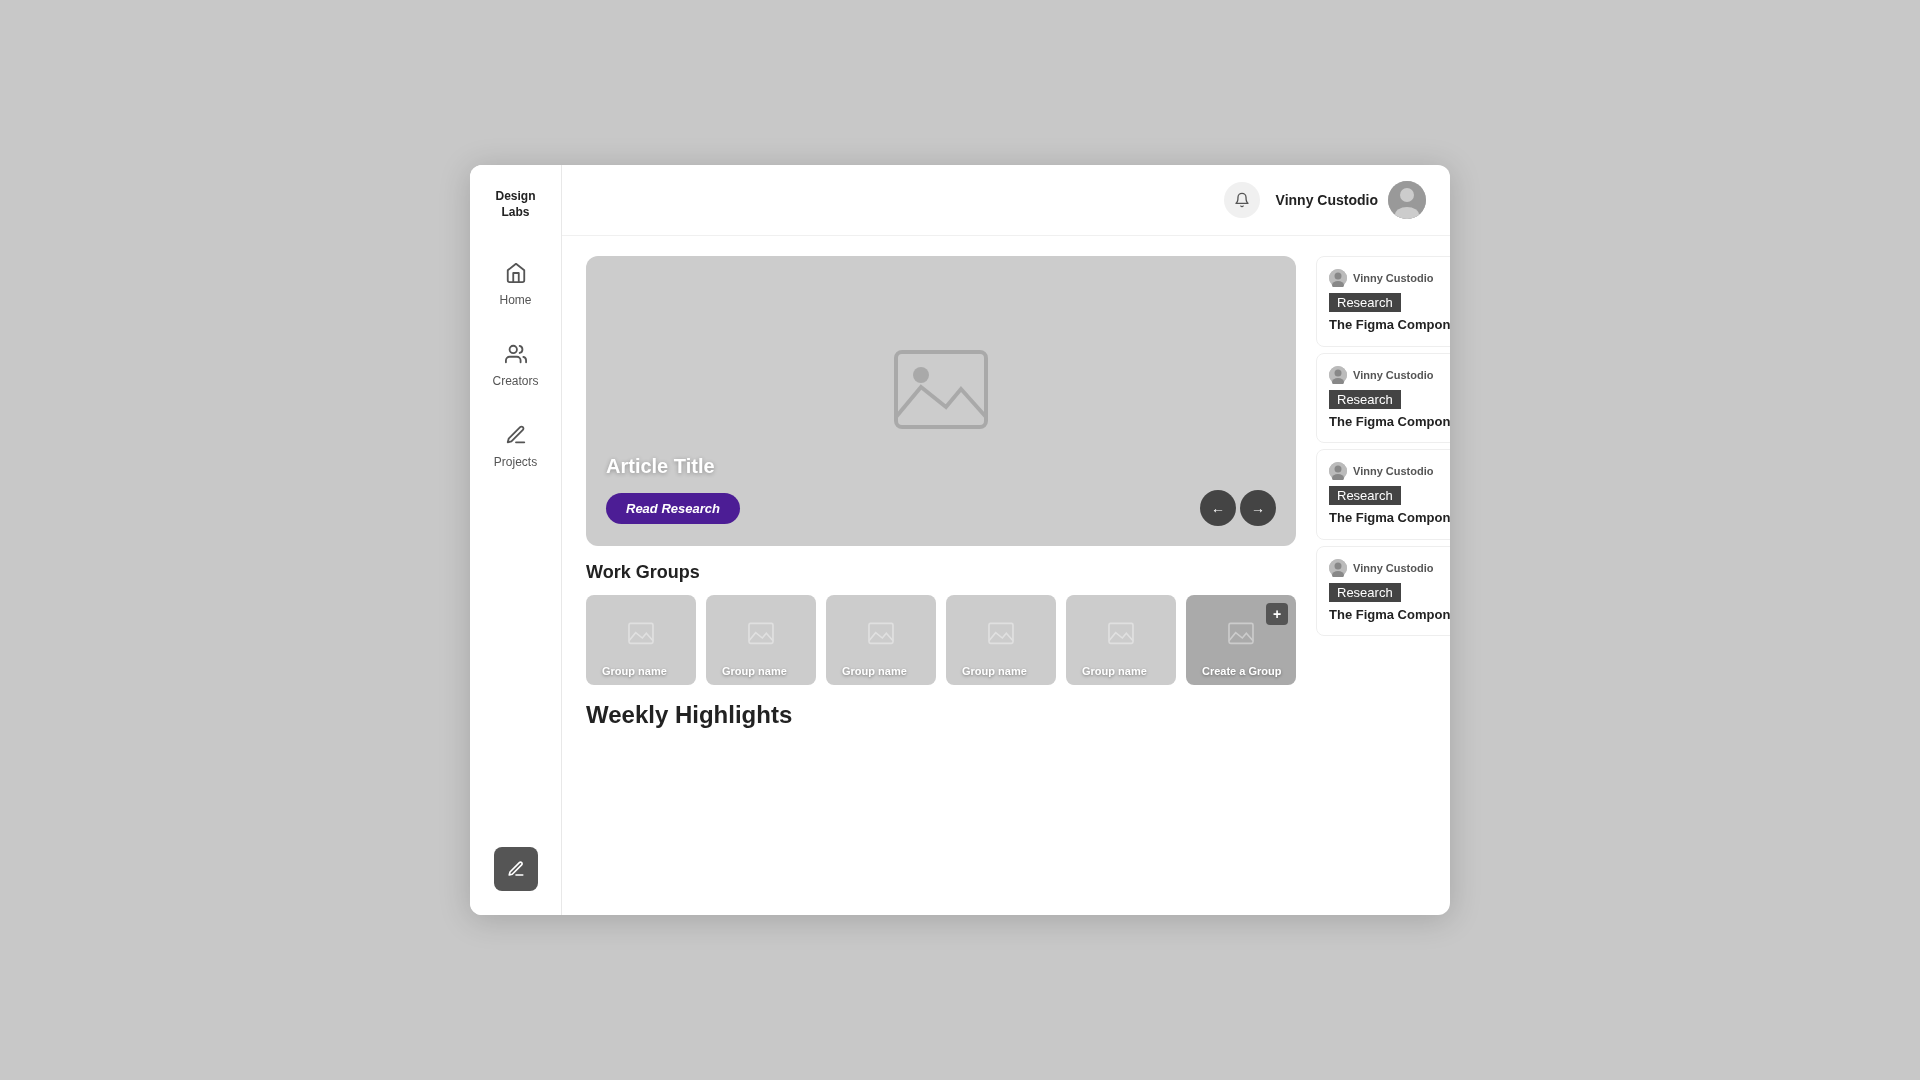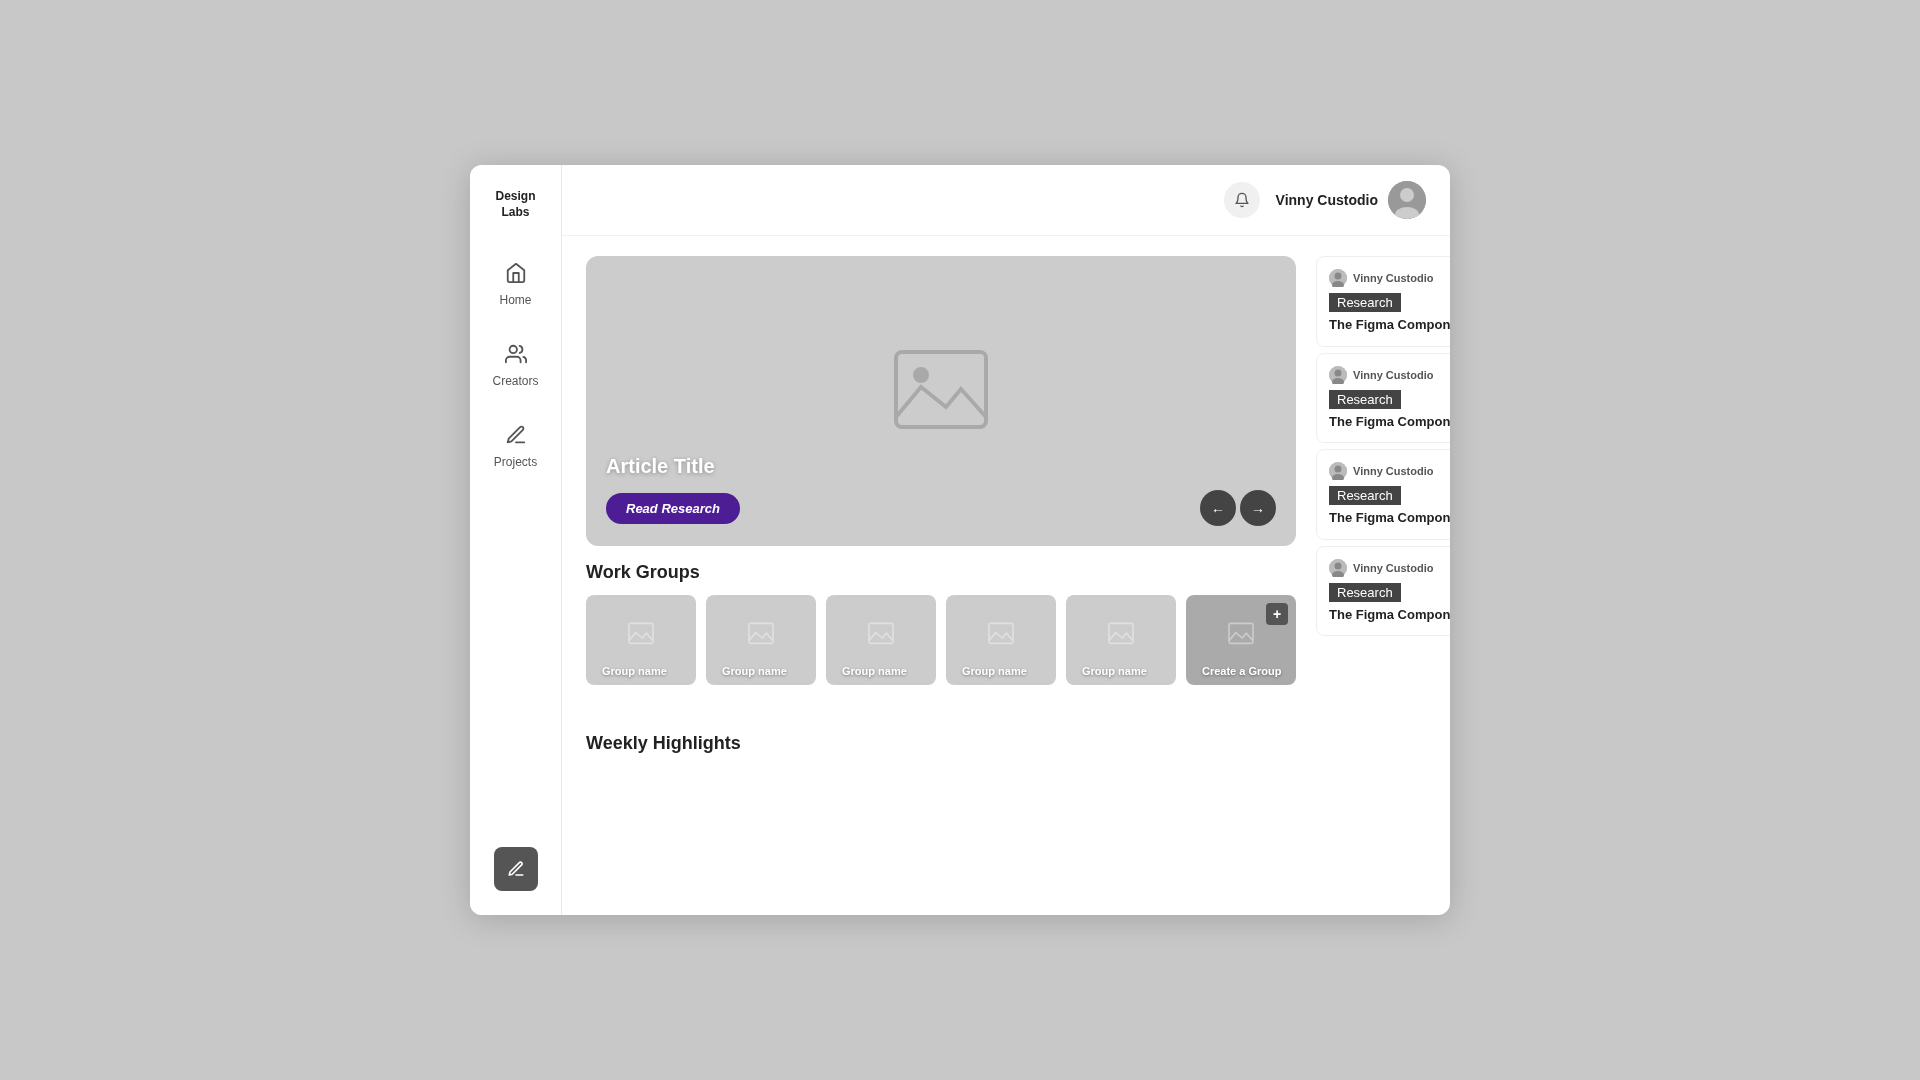--- a/index.html
+++ b/index.html
@@ -287,24 +287,24 @@
       border-radius: 4px;
       display: flex;
       align-items: center;
       justify-content: center;
       color: #fff;
       font-size: 14px;
       font-weight: 700;
     }
     
     .weekly-title {
-      font-size: 18px;
+      font-size: 24px;
       font-weight: 700;
       color: #222;
-      margin-top: 32px;
+      margin-top: 0;
     }
     
     .article-list {
       width: 250px;
       flex-shrink: 0;
       display: flex;
       flex-direction: column;
       gap: 2px;
     }
     .article-item {

